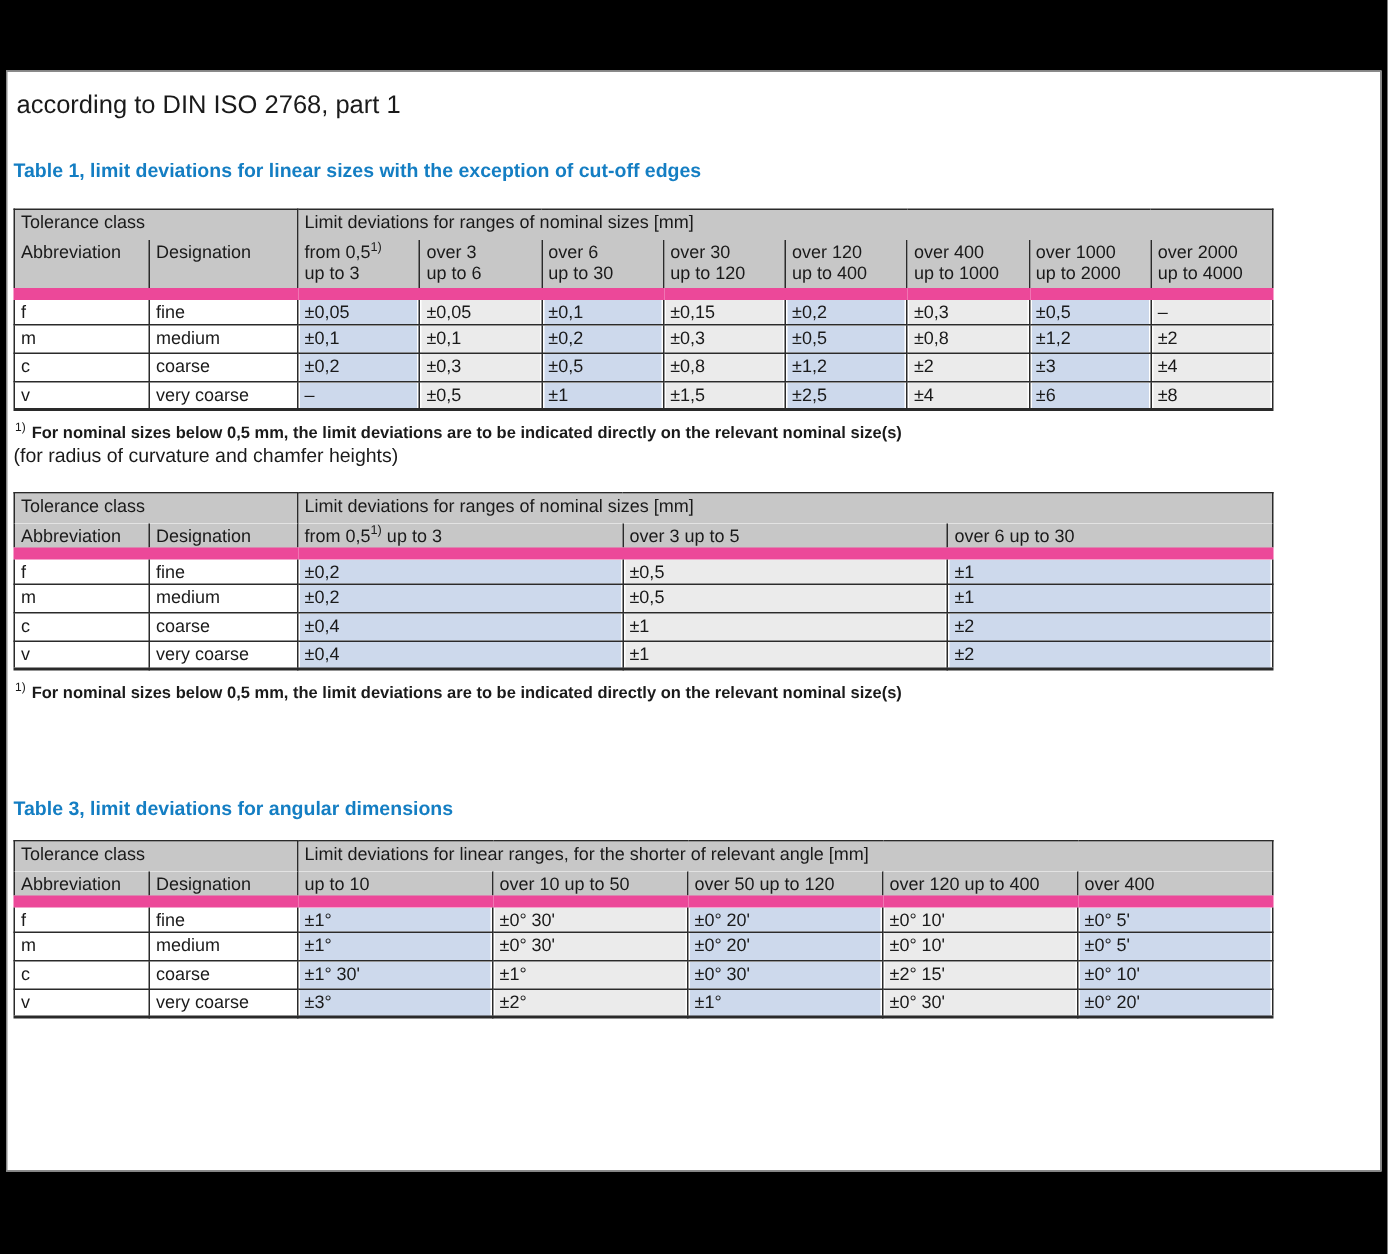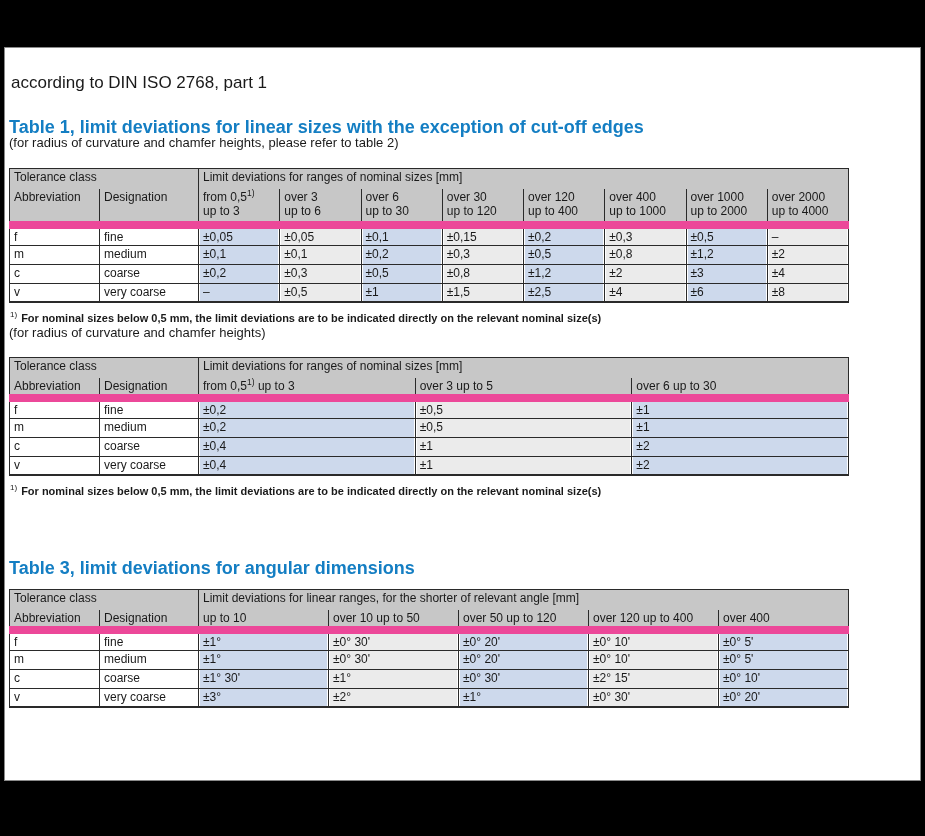--- a/index.html
+++ b/index.html
@@ -9,30 +9,30 @@
     background: #000;
     font-family: "Liberation Sans", "DejaVu Sans", sans-serif;
     position: relative;
     -webkit-font-smoothing: antialiased;
   }
   .page {
     position: absolute; left: 4px; top: 47px;
     width: 917px; height: 734px;
     background: #fff;
     border: 1px solid #8a8a8a;
-    padding: 13px 3px;
+    padding: 0 3px;
     overflow: hidden;
   }
   .doc-title {
     font-size: 17px; color: #1a1a1a;
     line-height: 22px;
     margin: 11px 0 0 3px;
   }
   .tbl-heading {
-    font-size: 18px; font-weight: 700; color: #147ec3;
+    font-size: 13px; font-weight: 700; color: #147ec3;
     line-height: 16px; margin: 0 0 0 1px;
   }
   .tbl-sub {
     font-size: 13px; color: #1a1a1a;
     line-height: 16px; margin: 0 0 0 1px;
   }
   .m-h1 { margin-top: 25px; }
   .gap-a { margin-top: 48px; }
   .gap-b { margin-top: 62px; }
 
@@ -72,21 +72,20 @@
   .footnote .fn-text { margin-left: 4px; font-weight: bold; }
 </style>
 </head>
 <body>
 
 <div class="page">
 
   <div class="doc-title">according to DIN ISO 2768, part 1</div>
 
   <div class="tbl-heading m-h1">Table 1, limit deviations for linear sizes with the exception of cut-off edges</div>
-  <div class="tbl-sub">(for radius of curvature and chamfer heights, please refer to table 2)</div>
 
   <table class="t1">
     <colgroup>
       <col class="c-abbr">
         <col class="c-desig">
       <col>
         <col>
         <col>
         <col>
         <col>

